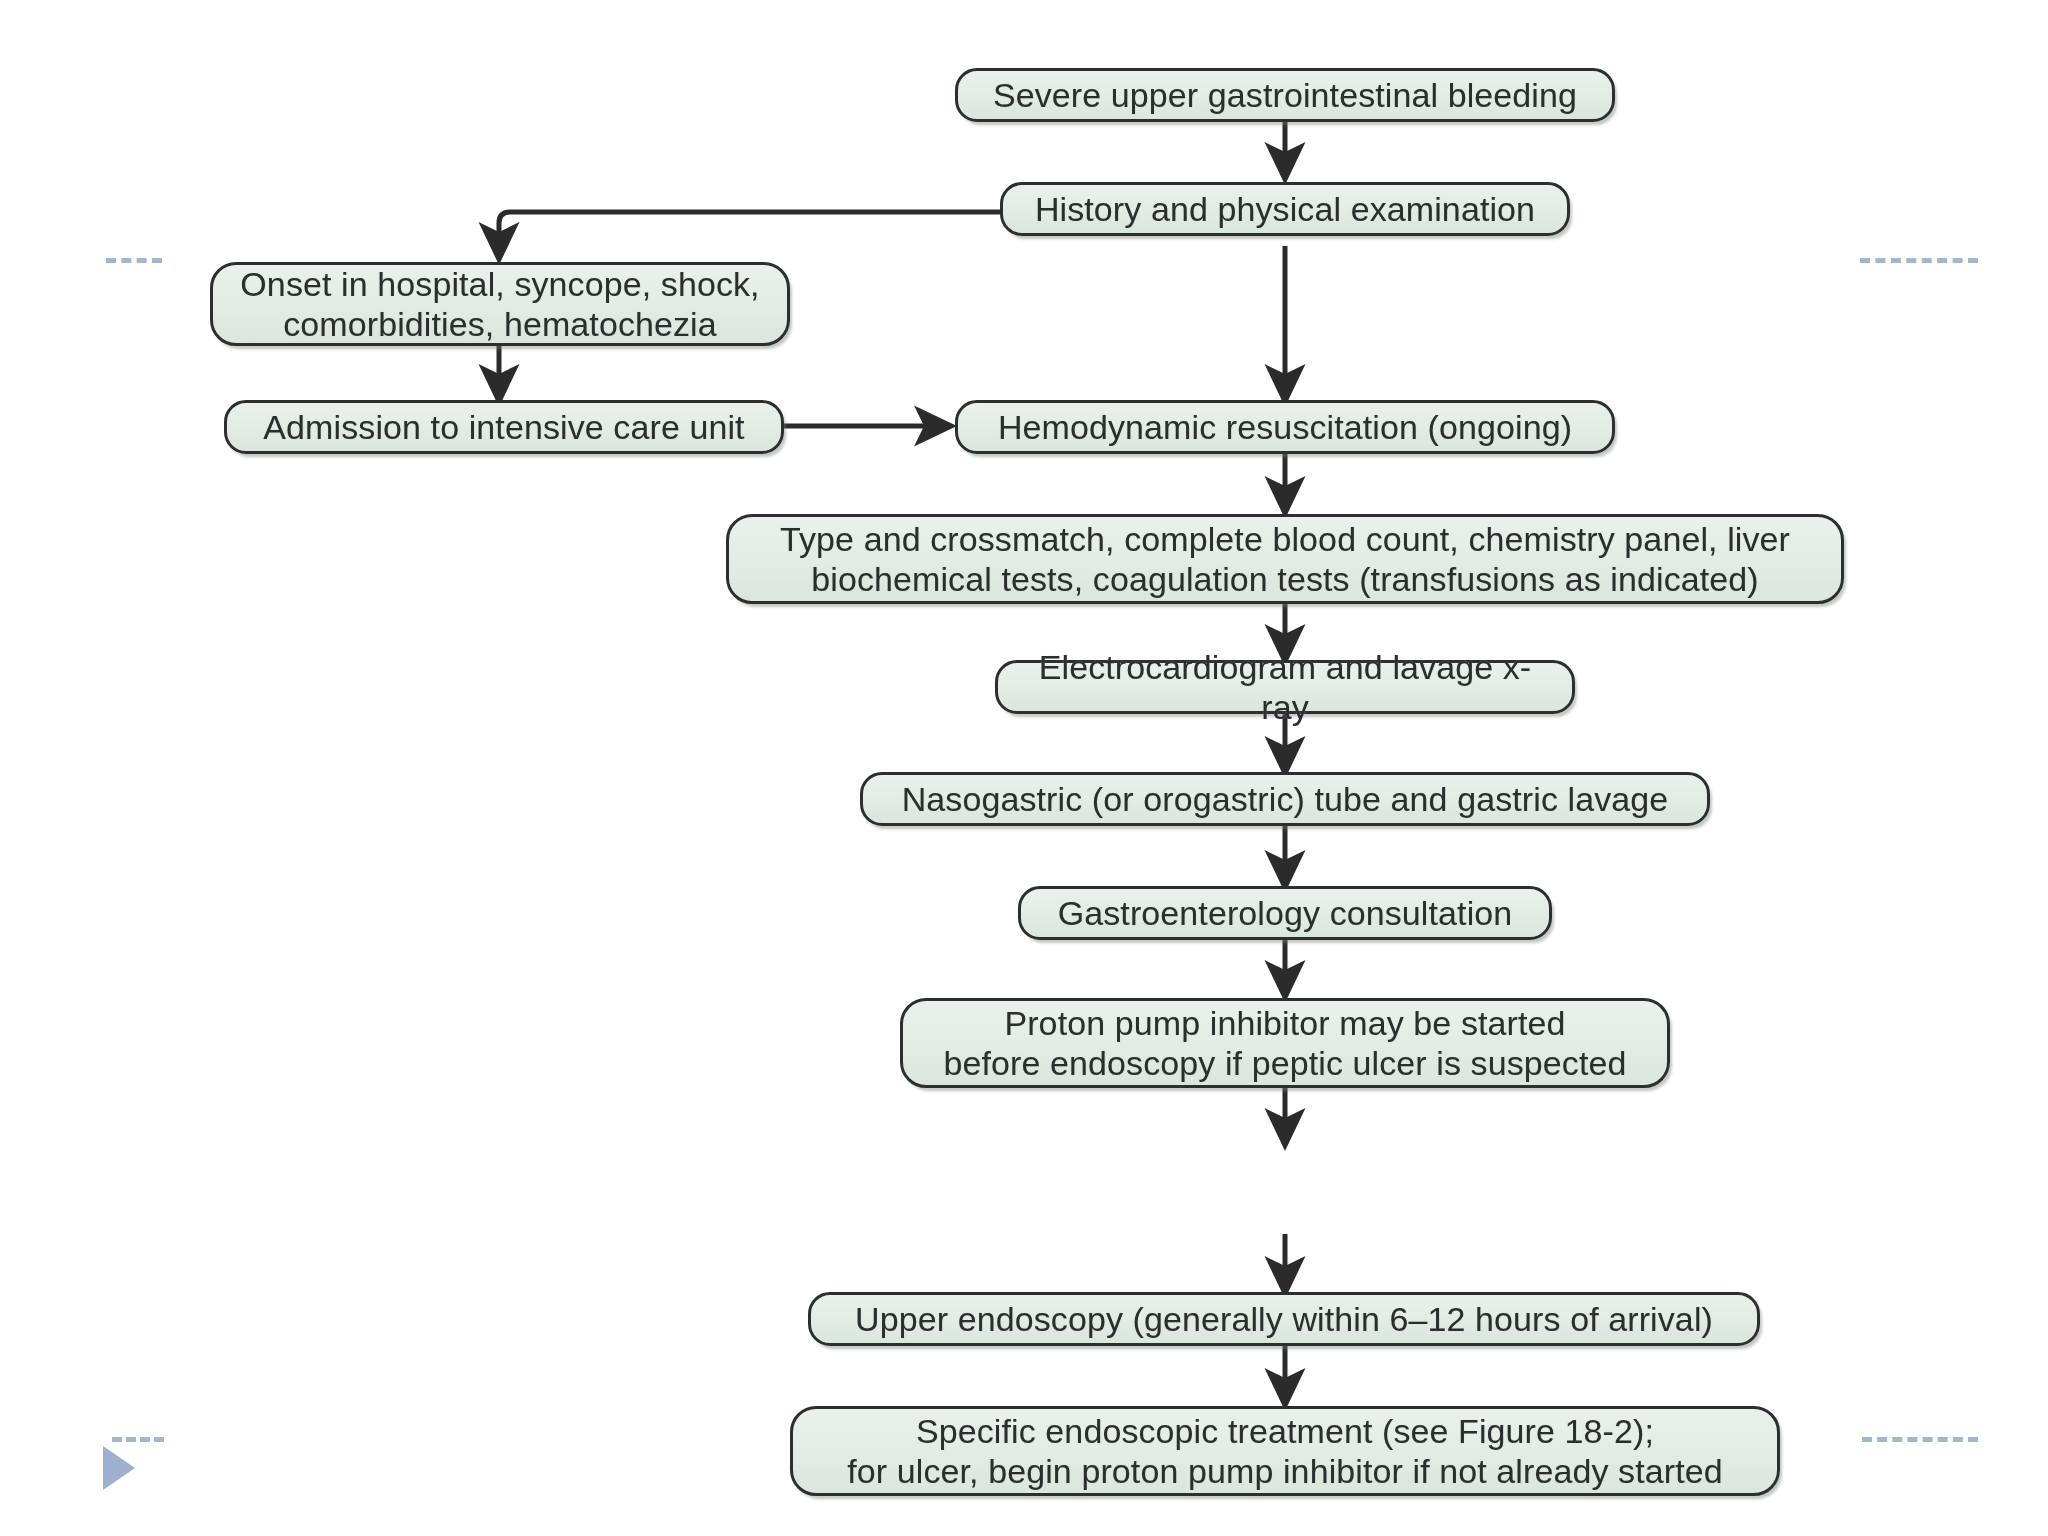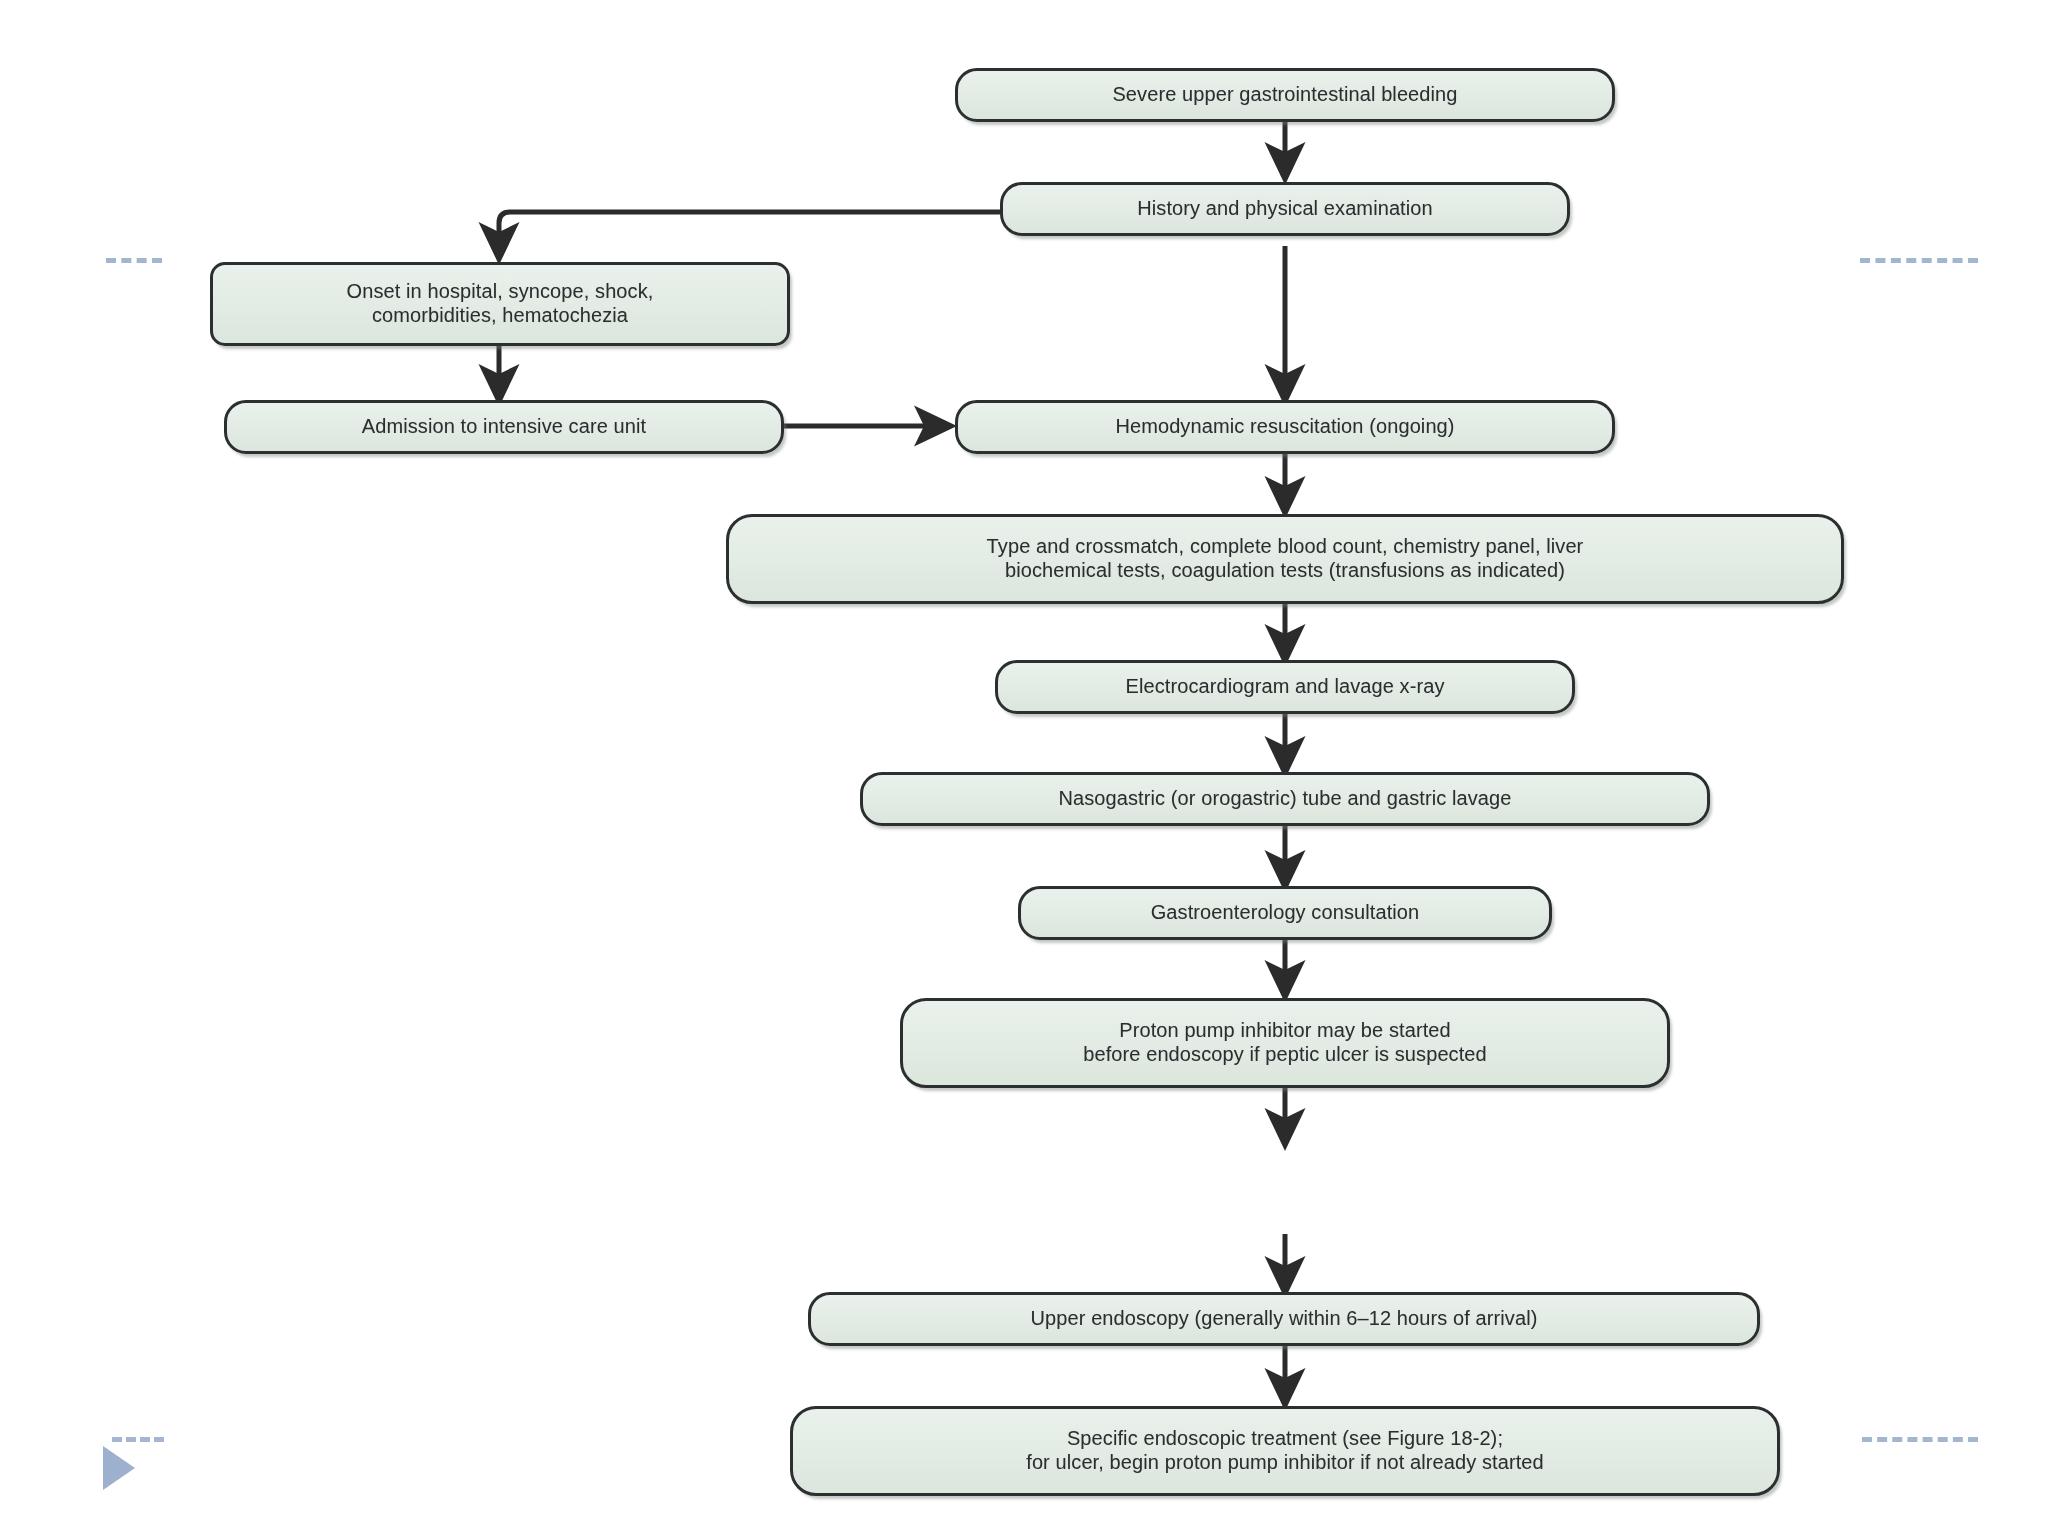--- a/index.html
+++ b/index.html
@@ -40,21 +40,21 @@
     position: absolute;
     box-sizing: border-box;
     background: linear-gradient(180deg, #eaf1ec 0%, #e2ebe4 55%, #dbe6dd 100%);
     border: 3px solid #2c2f30;
     border-radius: 22px;
     box-shadow: 3px 4px 3px -1px rgba(120,130,125,0.45);
     display: flex;
     align-items: center;
     justify-content: center;
     text-align: center;
-    font-size: 20px;
+    font-size: 34px;
     line-height: 1.18;
     letter-spacing: 0.1px;
     color: #2b2e2f;
     padding: 4px 18px;
     text-shadow: 0 0 1px rgba(180,190,185,0.55);
   }
   .node.two-line {
     border-radius: 26px;
   }
   .node .node-text {
@@ -121,21 +121,21 @@
   </svg>
 
   <div class="node" style="left:955px; top:68px; width:660px; height:54px;">
     <span class="node-text">Severe upper gastrointestinal bleeding</span>
   </div>
 
   <div class="node" style="left:1000px; top:182px; width:570px; height:54px;">
     <span class="node-text">History and physical examination</span>
   </div>
 
-  <div class="node two-line" style="left:210px; top:262px; width:580px; height:84px;border-radius:15px;">
+  <div class="node two-line" style="left:210px; top:262px; width:580px; height:84px;">
     <span class="node-text">Onset in hospital, syncope, shock,
 comorbidities, hematochezia</span>
   </div>
 
   <div class="node" style="left:224px; top:400px; width:560px; height:54px;">
     <span class="node-text">Admission to intensive care unit</span>
   </div>
 
   <div class="node two-line" style="left:726px; top:514px; width:1118px; height:90px;">
     <span class="node-text">Type and crossmatch, complete blood count, chemistry panel, liver

